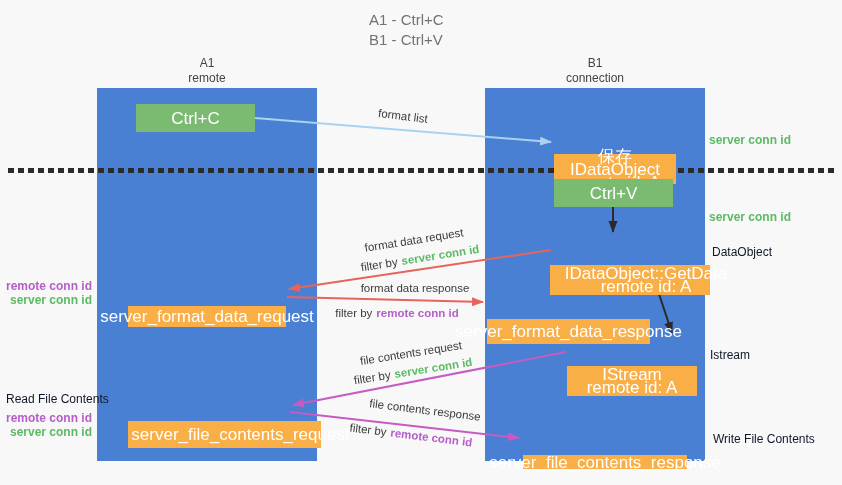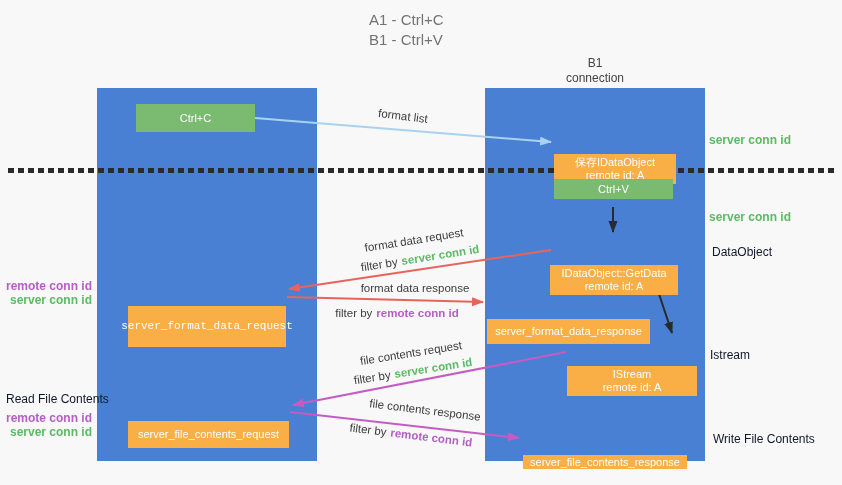--- a/index.html
+++ b/index.html
@@ -13,21 +13,21 @@
   .col-header{position:absolute;top:56px;width:220px;text-align:center;font-size:12px;line-height:15px;color:#444;}
   .col{position:absolute;top:88px;width:220px;height:373px;background:#4A80D3;}
   .dotted{
     position:absolute;left:8px;top:168px;width:828px;height:5px;
     background:repeating-linear-gradient(to right,#2b2b2b 0 6px,transparent 6px 10px);
   }
   svg.arrows{position:absolute;left:0;top:0;z-index:3;}
   .box{
     position:absolute;z-index:4;display:flex;flex-direction:column;
     align-items:center;justify-content:center;
-    color:#fff;font-size:11px;line-height:13px;text-align:center;
+    color:#fff;font-size:17px;line-height:13px;text-align:center;
   }
   .box.green{background:#7BBA71;}
   .box.orange{background:#F9AE46;margin-top:28px;}
   .lbl{position:absolute;z-index:4;font-size:12px;line-height:14px;white-space:nowrap;}
   .lbl.green{color:#5CB964;font-weight:bold;}
   .lbl.purple{color:#B55EC7;font-weight:bold;}
   .lbl.dark{color:#0f172a;}
   .lbl.right-align{text-align:right;}
   .alabel{
     position:absolute;z-index:4;font-size:11.5px;color:#3c3c3c;white-space:nowrap;
@@ -40,20 +40,24 @@
 </head>
 <body>
 
 <div class="canvas">
 
   <div class="title">
     <div>A1 - Ctrl+C</div>
     <div>B1 - Ctrl+V</div>
   </div>
 
+  <div class="col-header" style="left:97px;">
+    <div>A1</div>
+    <div>remote</div>
+  </div>
   <div class="col-header" style="left:485px;">
     <div>B1</div>
     <div>connection</div>
   </div>
 
   <div class="col" style="left:97px;"></div>
   <div class="col" style="left:485px;"></div>
 
   <div class="dotted"></div>
 
@@ -83,43 +87,43 @@
 
   <div class="box green" style="left:136px;top:104px;width:119px;height:28px;">
     <div>Ctrl+C</div>
   </div>
 
   <div class="box orange" style="left:554px;top:126px;width:122px;height:30px;">
     <div>保存IDataObject</div>
     <div>remote id: A</div>
   </div>
 
-  <div class="box green" style="left:554px;top:179px;width:119px;height:20px;">
+  <div class="box green" style="left:554px;top:179px;width:119px;height:28px;">
     <div>Ctrl+V</div>
   </div>
 
-  <div class="box orange" style="left:550px;top:237px;width:128px;height:30px;">
+  <div class="box orange" style="left:550px;top:237px;width:128px;height:30px;padding-left:32px;">
     <div>IDataObject::GetData</div>
     <div>remote id: A</div>
   </div>
 
-  <div class="box orange" style="left:128px;top:278px;width:158px;height:41px;font-family:Liberation Mono, monospace;">
+  <div class="box orange" style="left:128px;top:278px;width:158px;height:21px;">
     <div>server_format_data_request</div>
   </div>
 
   <div class="box orange" style="left:487px;top:291px;width:163px;height:25px;">
     <div>server_format_data_response</div>
   </div>
 
   <div class="box orange" style="left:567px;top:338px;width:130px;height:30px;">
     <div>IStream</div>
     <div>remote id: A</div>
   </div>
 
-  <div class="box orange" style="left:128px;top:393px;width:161px;height:27px;">
+  <div class="box orange" style="left:128px;top:393px;width:161px;height:27px;padding-left:32px;">
     <div>server_file_contents_request</div>
   </div>
 
   <div class="box orange" style="left:523px;top:427px;width:164px;height:14px;">
     <div>server_file_contents_response</div>
   </div>
 
   <div class="lbl green" style="left:709px;top:133px;">server conn id</div>
   <div class="lbl green" style="left:709px;top:210px;">server conn id</div>
   <div class="lbl dark" style="left:712px;top:245px;">DataObject</div>

